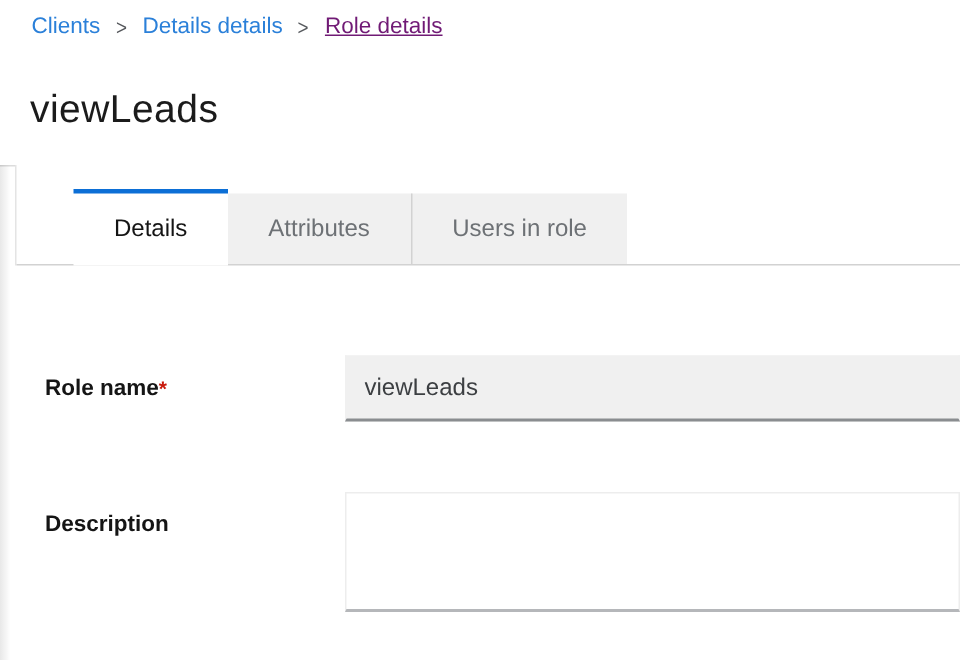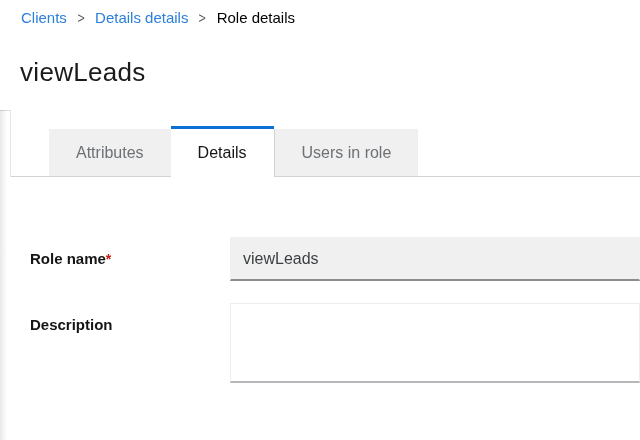--- a/index.html
+++ b/index.html
@@ -11,21 +11,21 @@
   }
   
   .page-header { height:110px; background:#fff; }
   .breadcrumb {
     padding:9px 0 0 21px;
     font-size:15px;
     display:flex; align-items:center; gap:10px;
   }
   .crumb-link { color:#2b80d9; text-decoration:none; cursor:pointer; }
   .crumb-sep { color:#55585c; font-size:14px; transform:scale(.9,1.05); }
-  .crumb-current { color:#000000; }
+  .crumb-current { color:#701a75;text-decoration:underline; }
   .page-title {
     margin:33px 0 0 20px;
     font-size:26px; font-weight:500; letter-spacing:.3px;
     color:#1b1b1b; line-height:1;
   }
   
   .main { position:relative; height:330px; background:#fff; }
   .main::before {
     content:""; position:absolute; left:0; top:0; bottom:0; width:7px;
     background:linear-gradient(to right, rgba(0,0,0,.09), rgba(0,0,0,0));
@@ -52,21 +52,21 @@
   }
   .tab.with-sep { border-left:1px solid #d2d2d2; }
   .tab.active {
     height:51px; margin-bottom:-1px;
     background:#fff; color:#151515;
     border-top:3px solid #0c6fd6;
   }
   
   .role-form { margin-top:60px; padding-left:10px; }
   .form-row { display:flex; align-items:flex-start; }
-  .form-row + .form-row { margin-top:22px; }
+  .form-row + .form-row { margin-top:47px; }
   .label-col {
     flex:0 0 210px;
     padding:13px 0 0 10px;
     display:flex; align-items:flex-start;
     font-weight:700; font-size:15px; color:#151515;
   }
   .required-marker { color:#c9190b; font-size:14px; padding-top:1px; }
   .text-input {
     flex:1; height:44px;
     background:#f0f0f0;
@@ -105,25 +105,25 @@
     <h1 class="page-title">viewLeads</h1>
   </header>
 
   <div class="main">
     <div class="header-divider"></div>
 
     <div class="card">
 
       <div class="tabs-section">
         <div class="tabbar">
+          <div class="tab active">
+            <span>Details</span>
+          </div>
           <div class="tab">
             <span>Attributes</span>
-          </div>
-          <div class="tab active">
-            <span>Details</span>
           </div>
           <div class="tab with-sep">
             <span>Users in role</span>
           </div>
         </div>
       </div>
 
       <form class="role-form">
 
         <div class="form-row">

